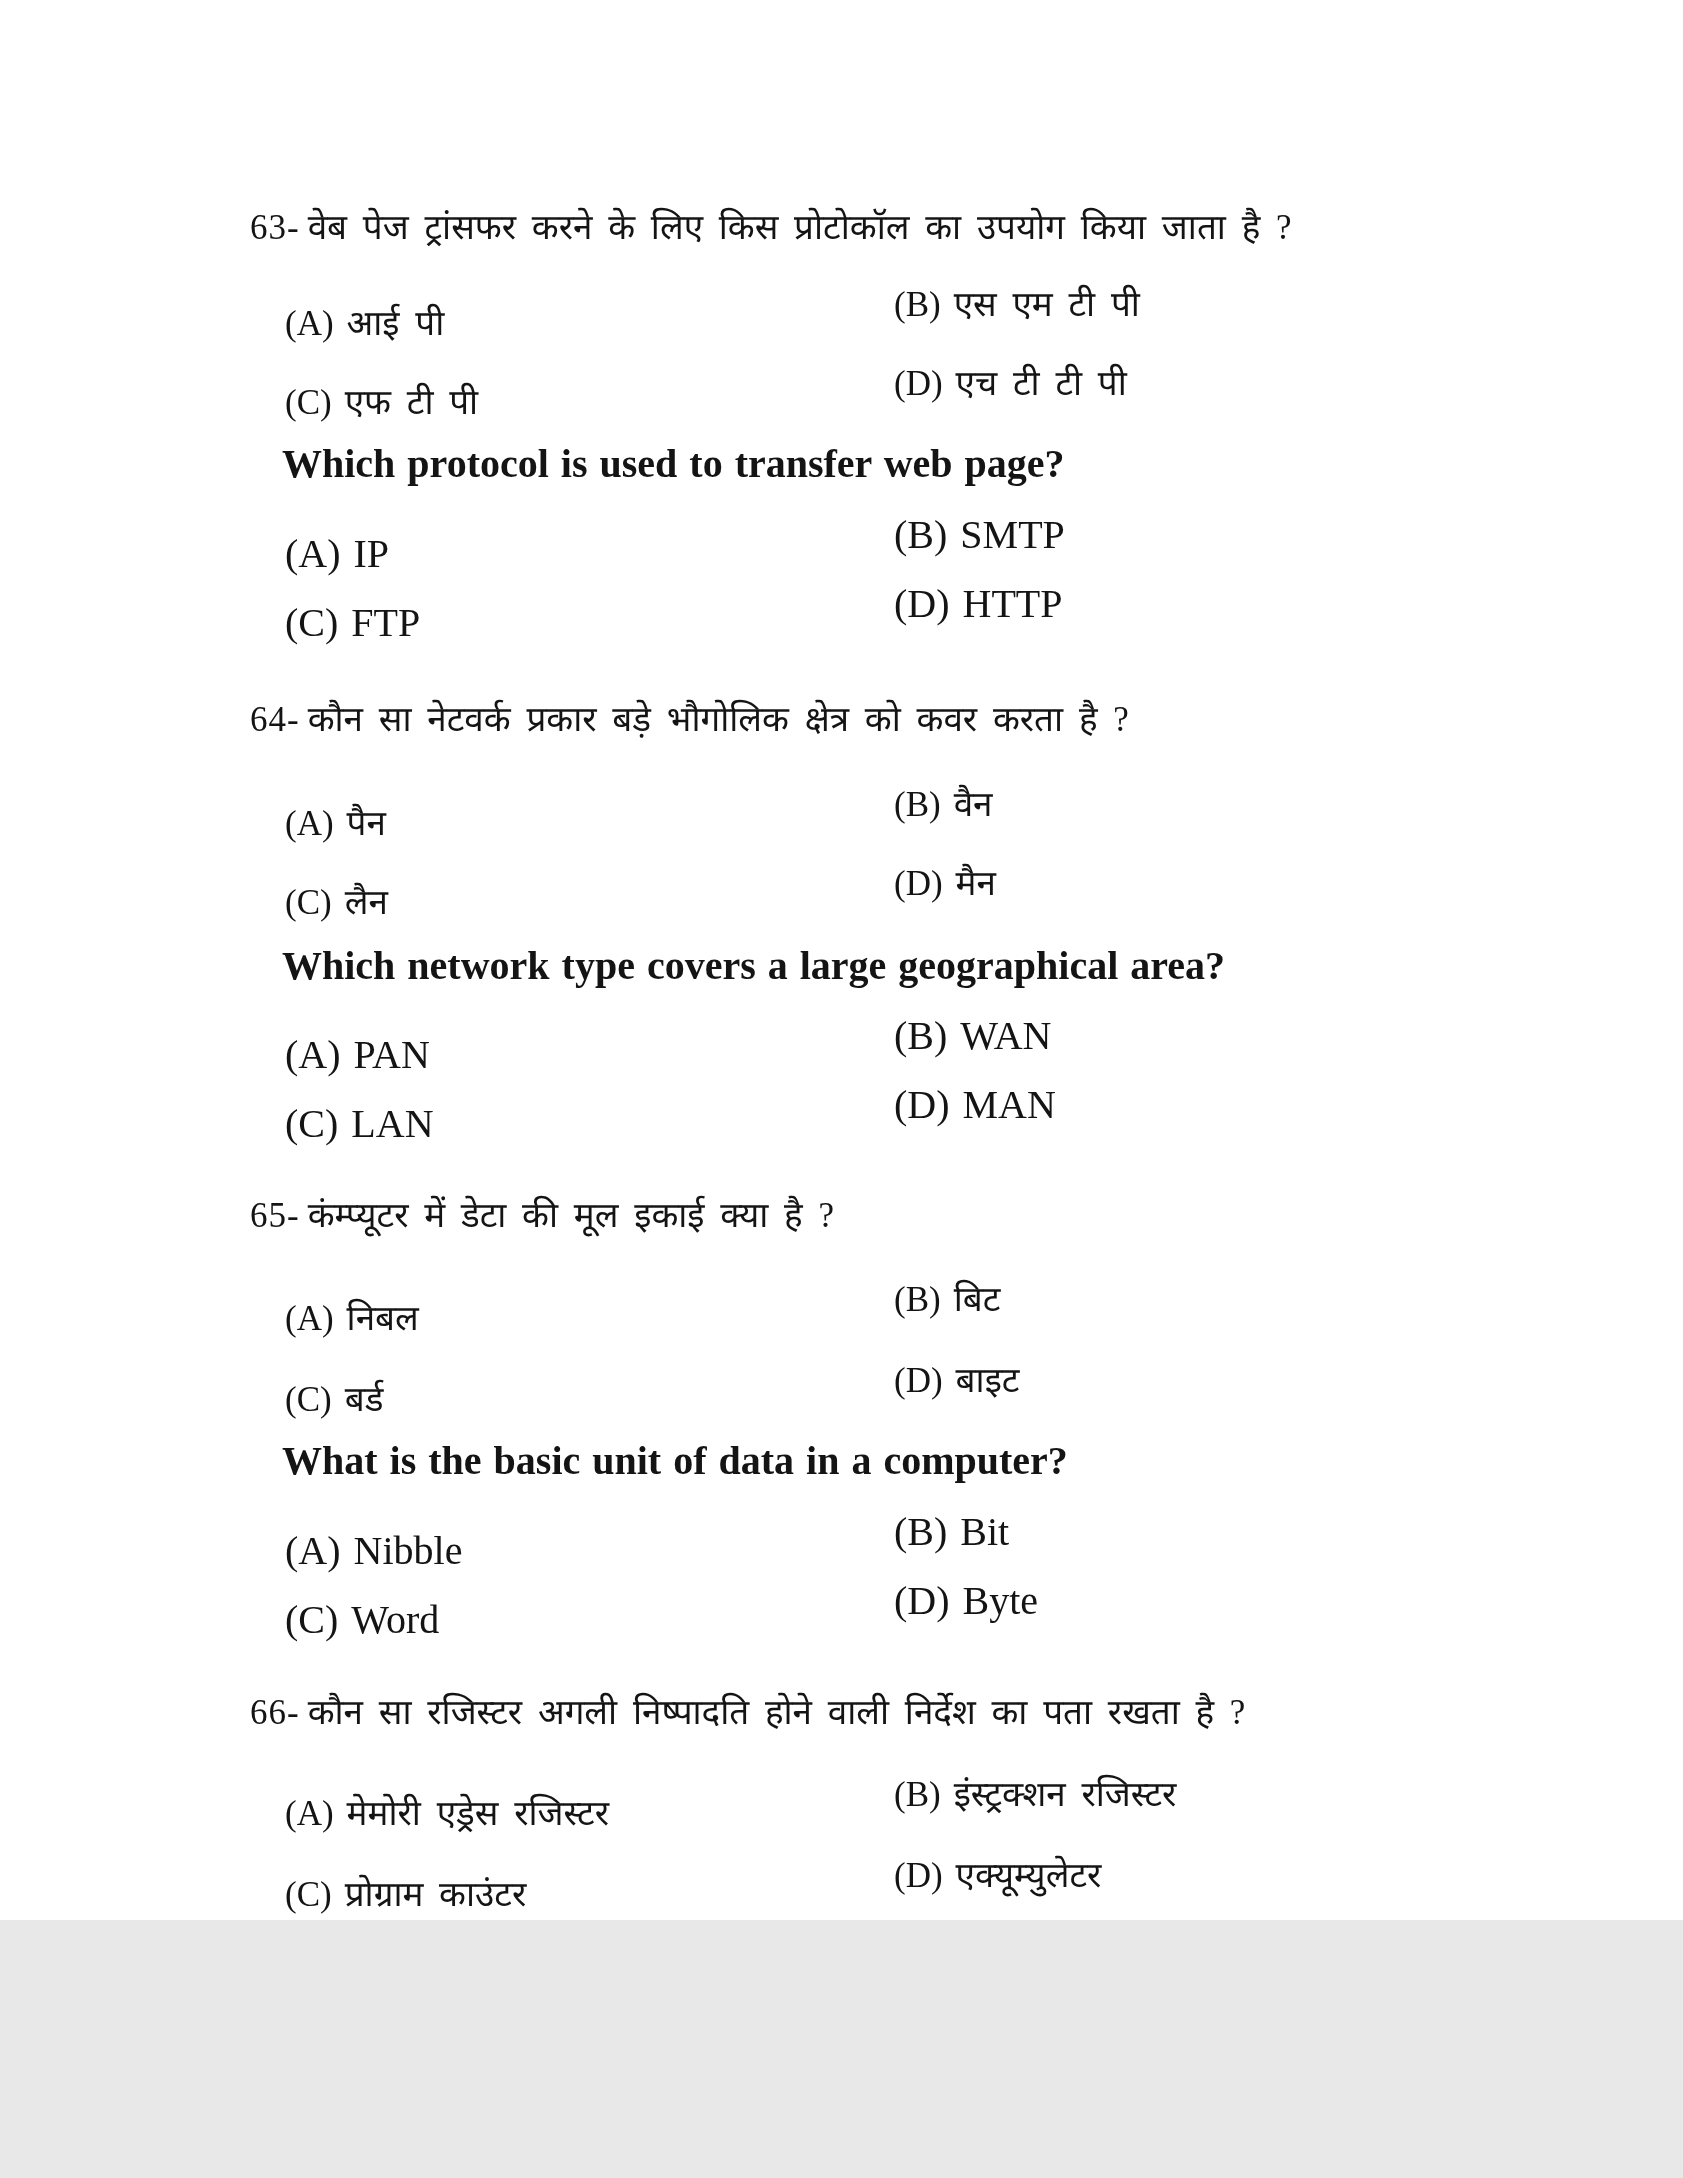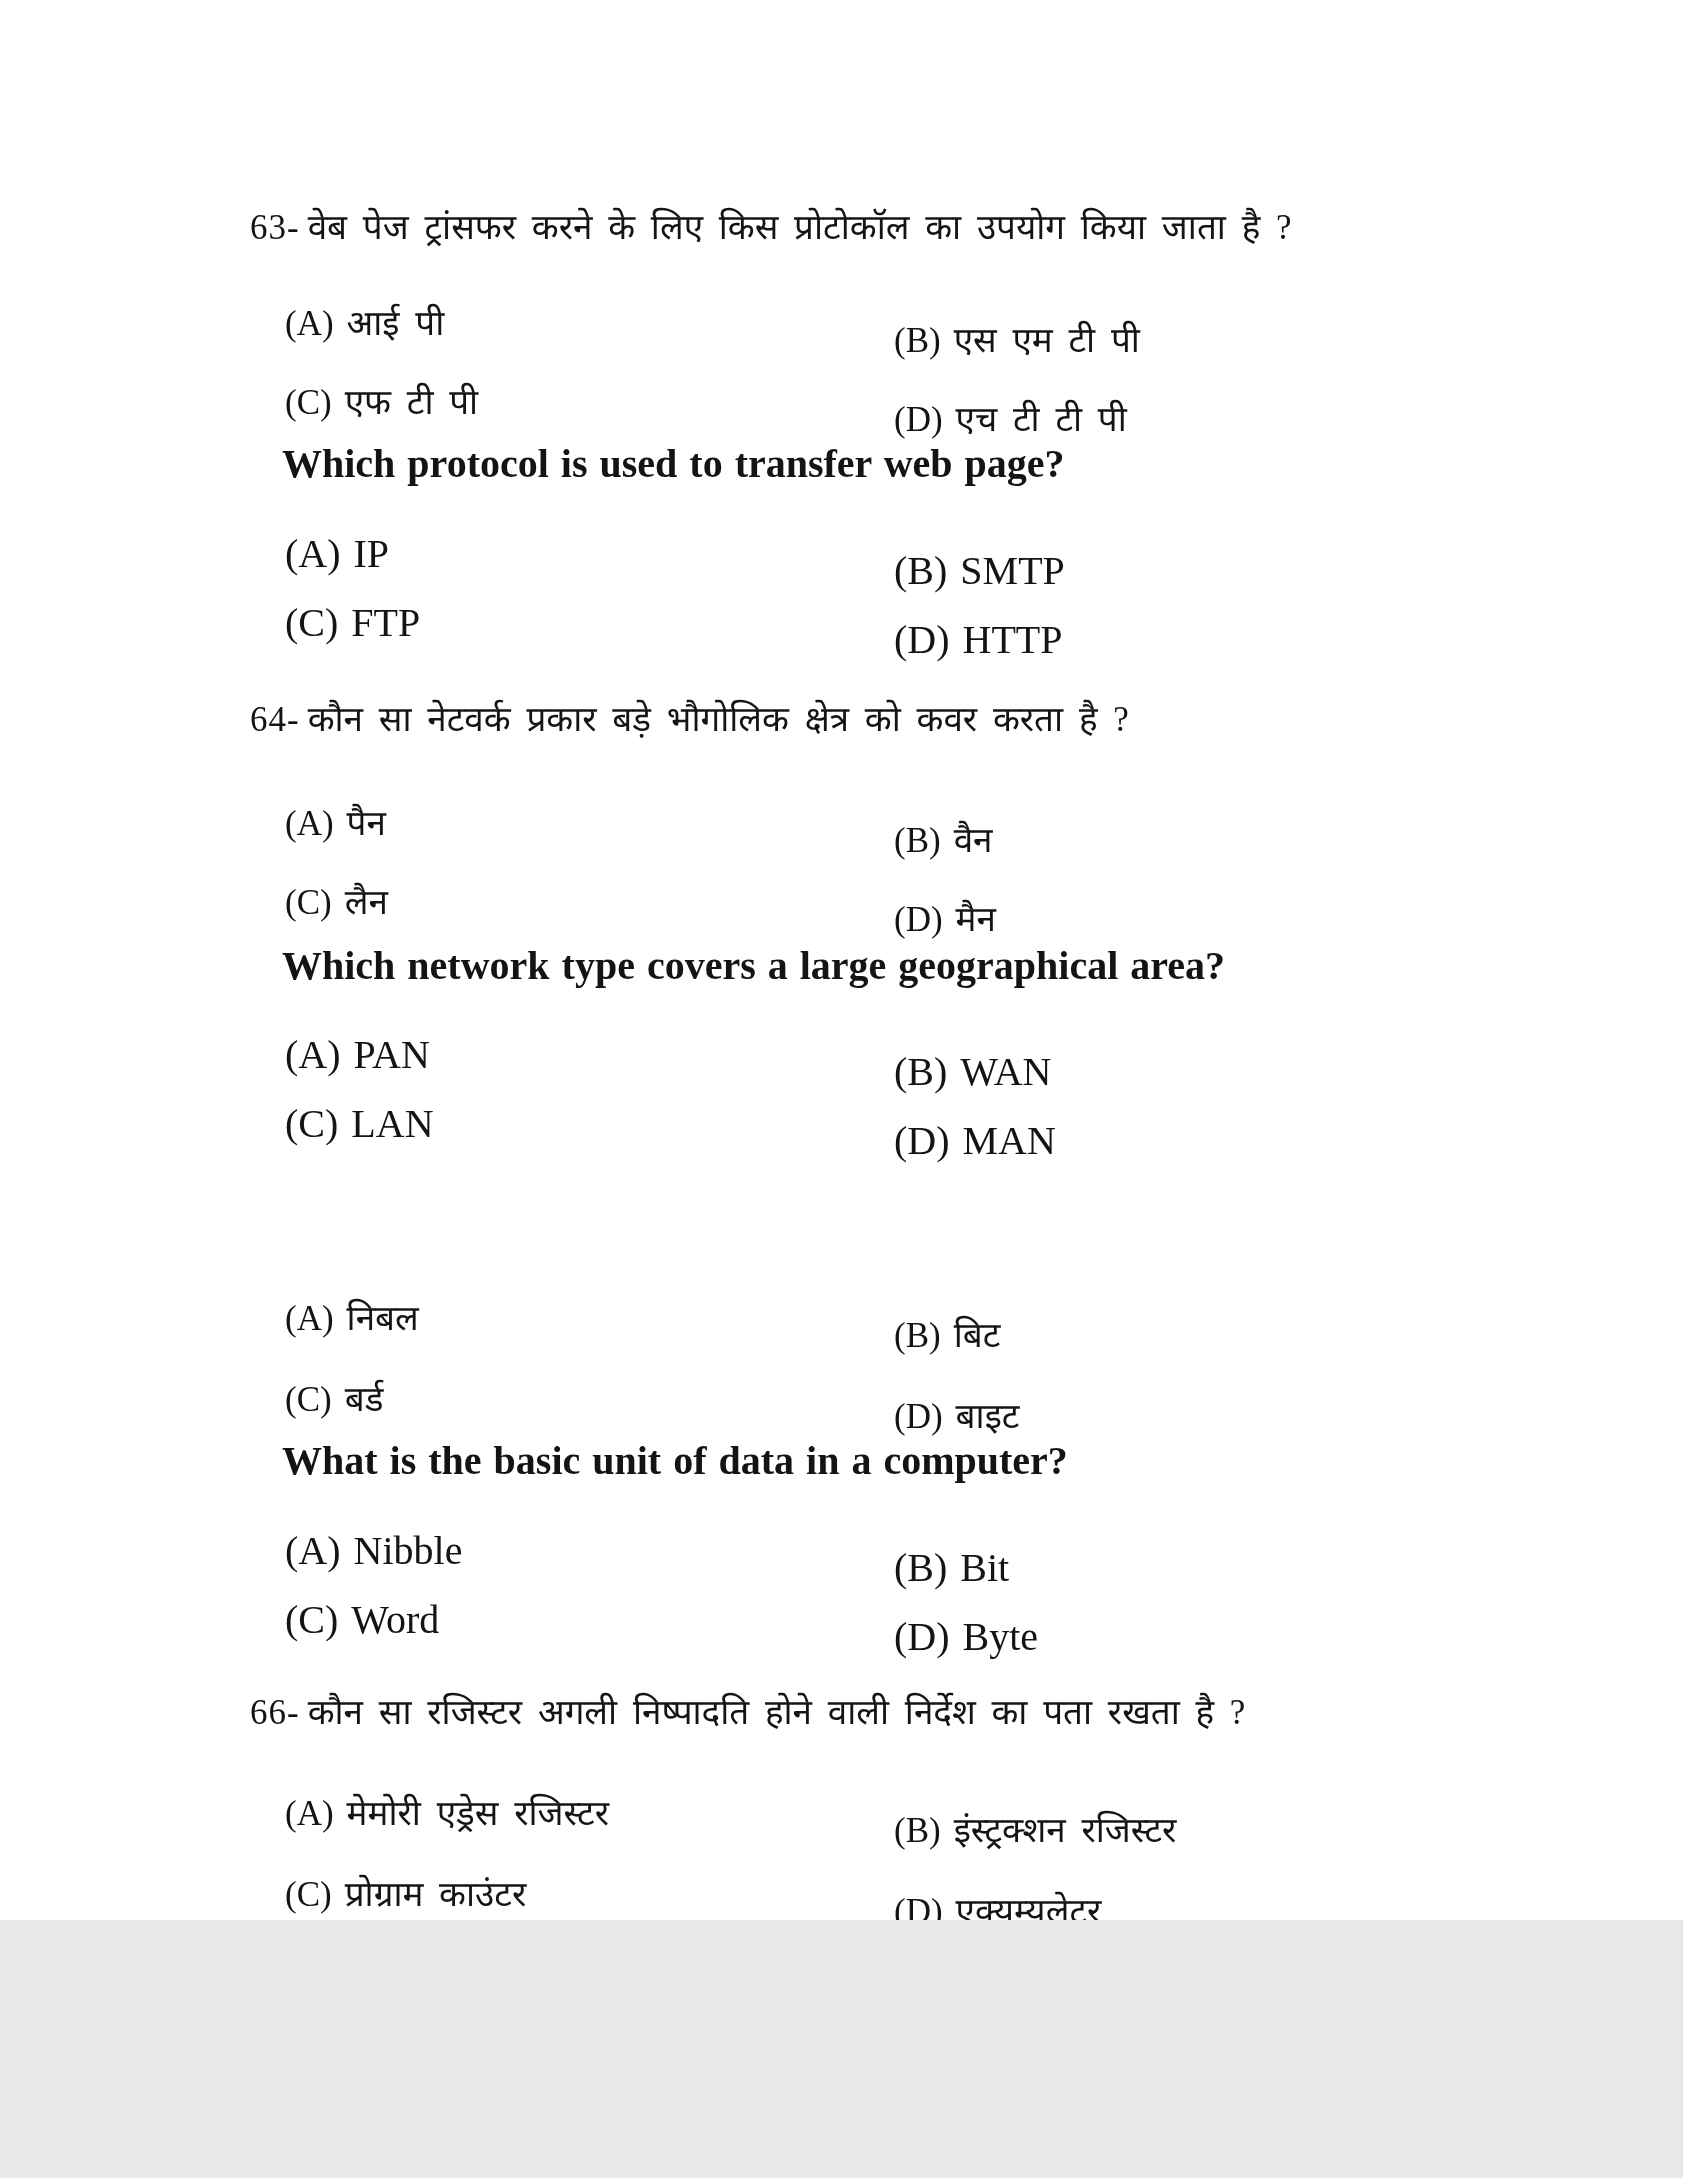--- a/index.html
+++ b/index.html
@@ -18,21 +18,21 @@
     white-space: nowrap;
     line-height: 1.15;
   }
   .hi {
     font-size: 35px;
     word-spacing: 7px;
   }
   .q-head { left: 250px; }
   .qnum { margin-right: 8px; letter-spacing: 1px; }
   .opt-col1 { left: 285px; margin-top: 19px; }
-  .opt-col2 { left: 894px; margin-top: 36px; }
+  .opt-col2 { left: 894px; }
   .opt-label { margin-right: 13px; }
   .en { font-size: 40px; word-spacing: 2px; }
   .en-q { font-weight: 700; left: 282px; }
   .footer-rule {
     position: absolute;
     left: 153px;
     top: 2009px;
     width: 1343px;
     height: 4px;
     background: #111111;
@@ -104,20 +104,23 @@
   <div class="line en opt-col2" style="top:1013px">
     <span class="opt-label">(B)</span><span>WAN</span>
   </div>
   <div class="line en opt-col1" style="top:1082px">
     <span class="opt-label">(C)</span><span>LAN</span>
   </div>
   <div class="line en opt-col2" style="top:1082px">
     <span class="opt-label">(D)</span><span>MAN</span>
   </div>
 
+  <div class="line hi q-head" style="top:1196px">
+    <span class="qnum">65-</span><span>कंम्प्यूटर में डेटा की मूल इकाई क्या है ?</span>
+  </div>
   <div class="line hi opt-col1" style="top:1280px">
     <span class="opt-label">(A)</span><span>निबल</span>
   </div>
   <div class="line hi opt-col2" style="top:1280px">
     <span class="opt-label">(B)</span><span>बिट</span>
   </div>
   <div class="line hi opt-col1" style="top:1361px">
     <span class="opt-label">(C)</span><span>बर्ड</span>
   </div>
   <div class="line hi opt-col2" style="top:1361px">

